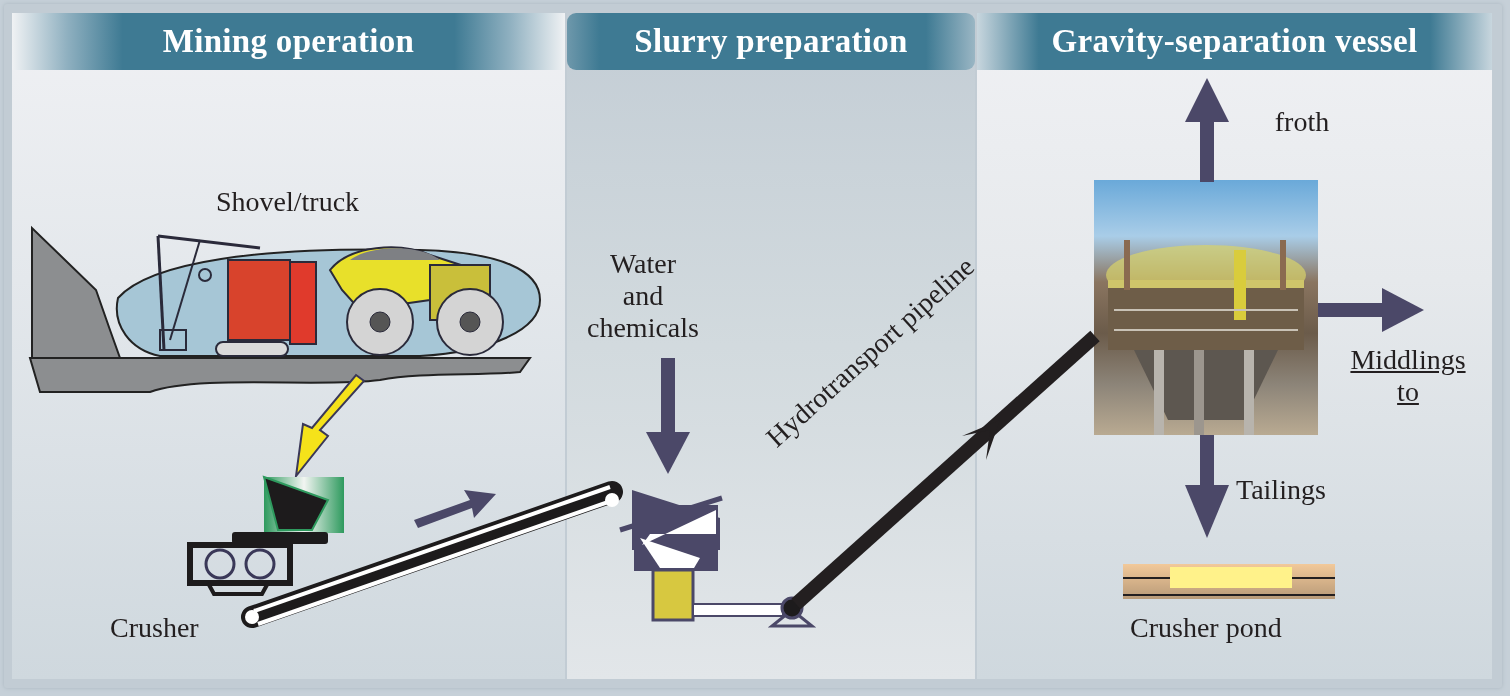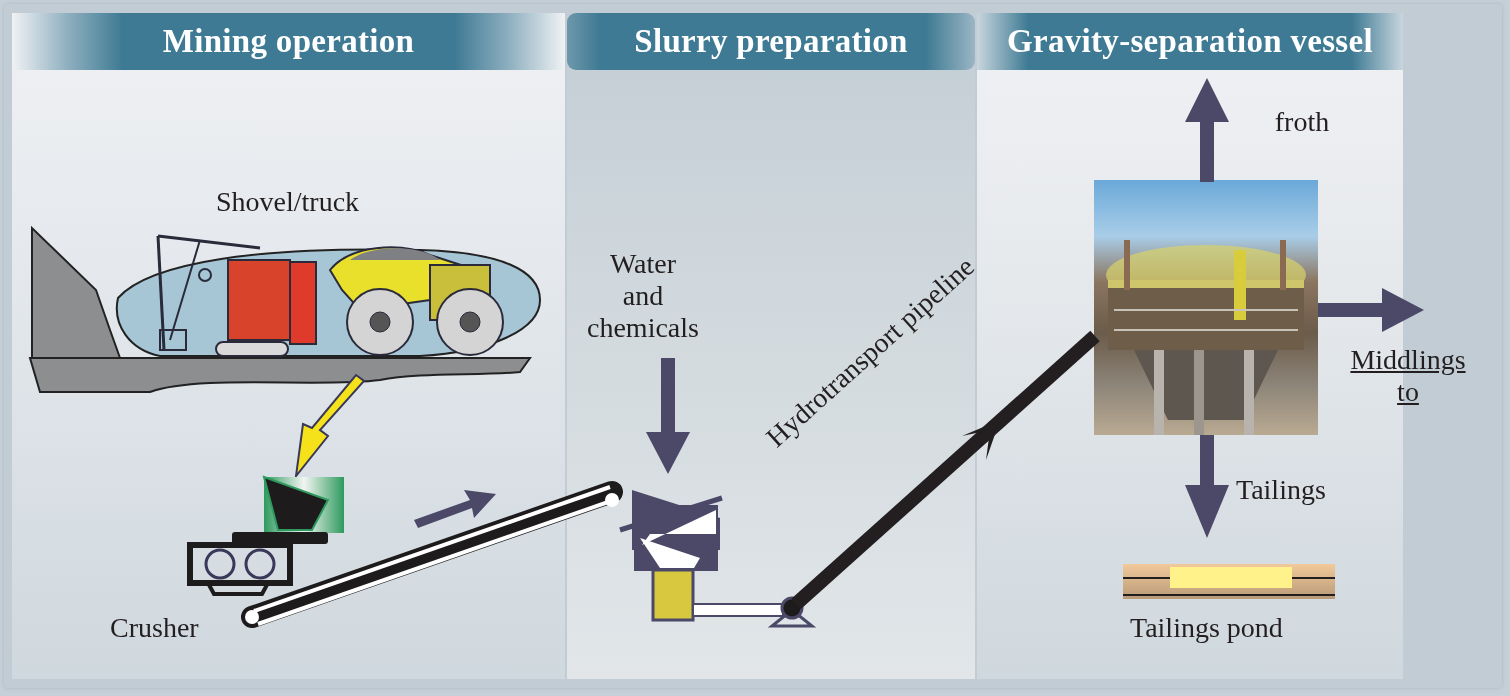--- a/index.html
+++ b/index.html
@@ -1,21 +1,21 @@
 <!DOCTYPE html>
 <html><head>
 <meta charset="utf-8">
 <style>
   html, body { margin:0; padding:0; }
   body { width:1510px; height:696px; background:#c6d0d8; position:relative; overflow:hidden; font-family:"DejaVu Serif", serif; }
   .frame { position:absolute; left:4px; top:4px; width:1498px; height:684px; background:#c2ccd4; border-radius:3px; box-shadow:0 0 4px #aab6c0; }
   .panel { position:absolute; top:13px; height:666px; }
   .p1 { left:12px; width:553px; background:linear-gradient(#f0f1f4 0%, #e4e8ec 40%, #cfd8de 100%); }
   .p2 { left:567px; width:408px; background:linear-gradient(#c3cdd5 0%, #d2dade 50%, #e2e6e9 100%); }
-  .p3 { left:977px; width:426px; background:linear-gradient(#f0f1f4 0%, #e6e9ec 40%, #cfd8de 100%); }
+  .p3 { left:977px; width:515px; background:linear-gradient(#f0f1f4 0%, #e6e9ec 40%, #cfd8de 100%); }
   .hdr { position:absolute; top:0; left:0; right:0; height:57px; display:flex; align-items:center; justify-content:center;
          background:linear-gradient(90deg, #f0f2f4 0%, #8fb0c0 10%, #3e7a93 20%, #3e7a93 80%, #8fb0c0 90%, #f0f2f4 100%);
          color:#fff; font-family:"Liberation Serif", serif; font-weight:bold; font-size:33px; letter-spacing:0.3px; }
   .p2 .hdr { background:linear-gradient(90deg, #6e98ab 0%, #3e7a93 8%, #3e7a93 88%, #9ab6c4 100%);border-radius:9px; }
   .p3 .hdr { background:linear-gradient(90deg, #c8d6de 0%, #3e7a93 12%, #3e7a93 88%, #c8d6de 100%); }
   .lbl { position:absolute; font-family:"Liberation Serif", serif; font-size:28px; color:#231f20; text-align:center; line-height:32px; white-space:nowrap; }
   svg.art { position:absolute; left:0; top:0; width:1510px; height:696px; }
   .photo { position:absolute; left:1094px; top:180px; width:224px; height:255px;
            background:linear-gradient(#6aa9d9 0%, #a9cde8 22%, #8a7560 40%, #6b5b4a 60%, #8c8478 80%, #b9aa92 100%); overflow:hidden; }
 </style>
@@ -169,13 +169,13 @@
 </div>
 <div class="lbl" style="left:760px; top:430px; transform:rotate(-42deg); transform-origin:left top;">Hydrotransport pipeline</div>
 <div class="lbl" style="left:1234px; top:106px; width:136px;">
   <div>froth</div>
 </div>
 <div class="lbl" style="left:1326px; top:344px; width:164px;text-decoration:underline;">
   <div>Middlings</div>
   <div>to</div>
 </div>
 <div class="lbl" style="left:1236px; top:474px;">Tailings</div>
-<div class="lbl" style="left:1130px; top:612px;">Tailings pond</div>
+<div class="lbl" style="left:1130px; top:612px;">Crusher pond</div>
 
 </body></html>

